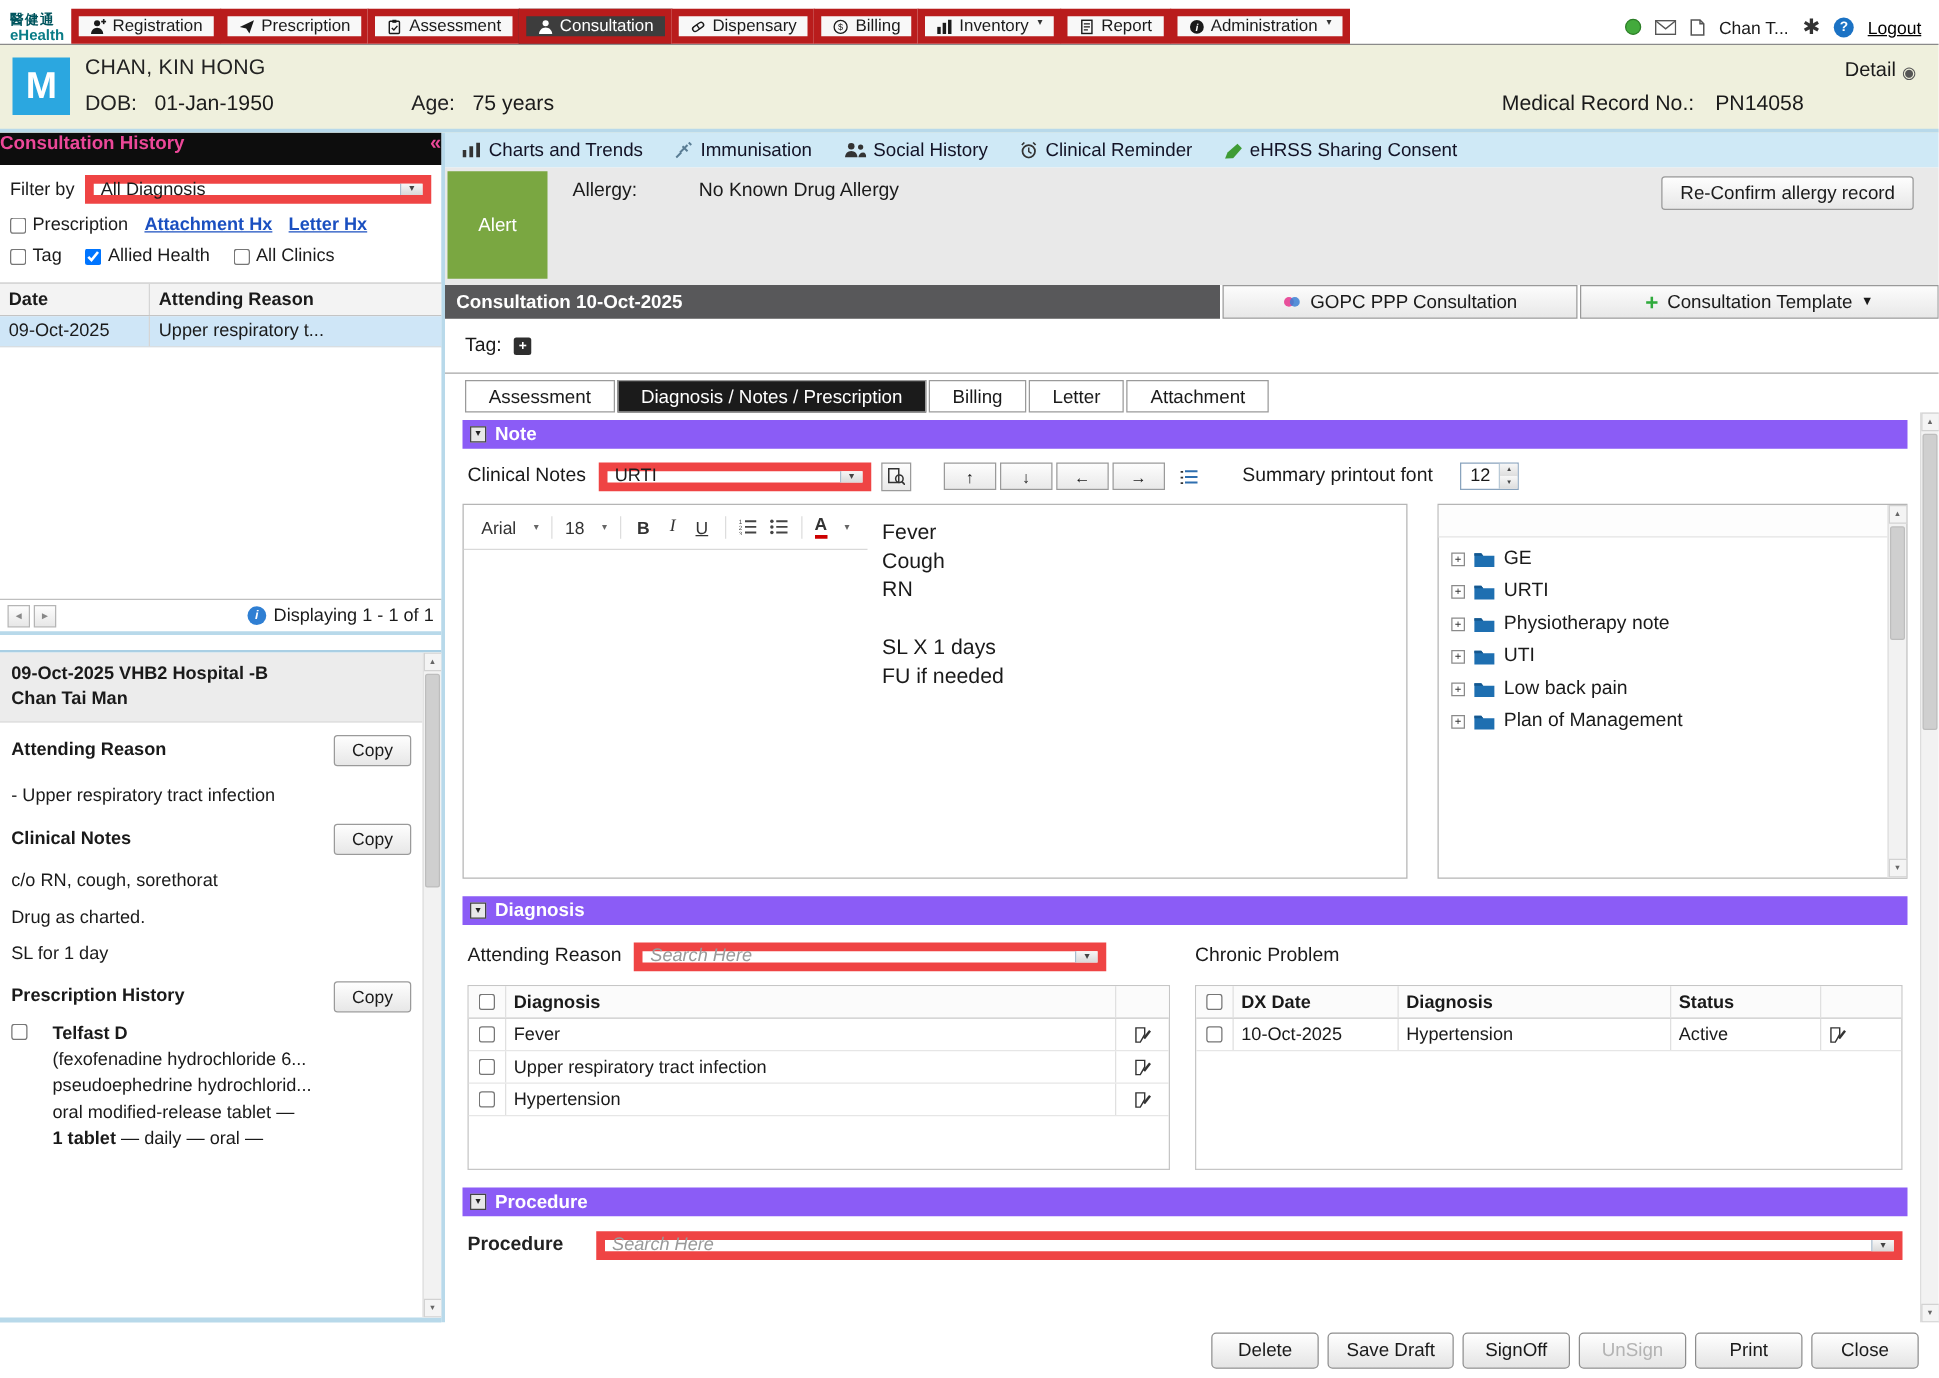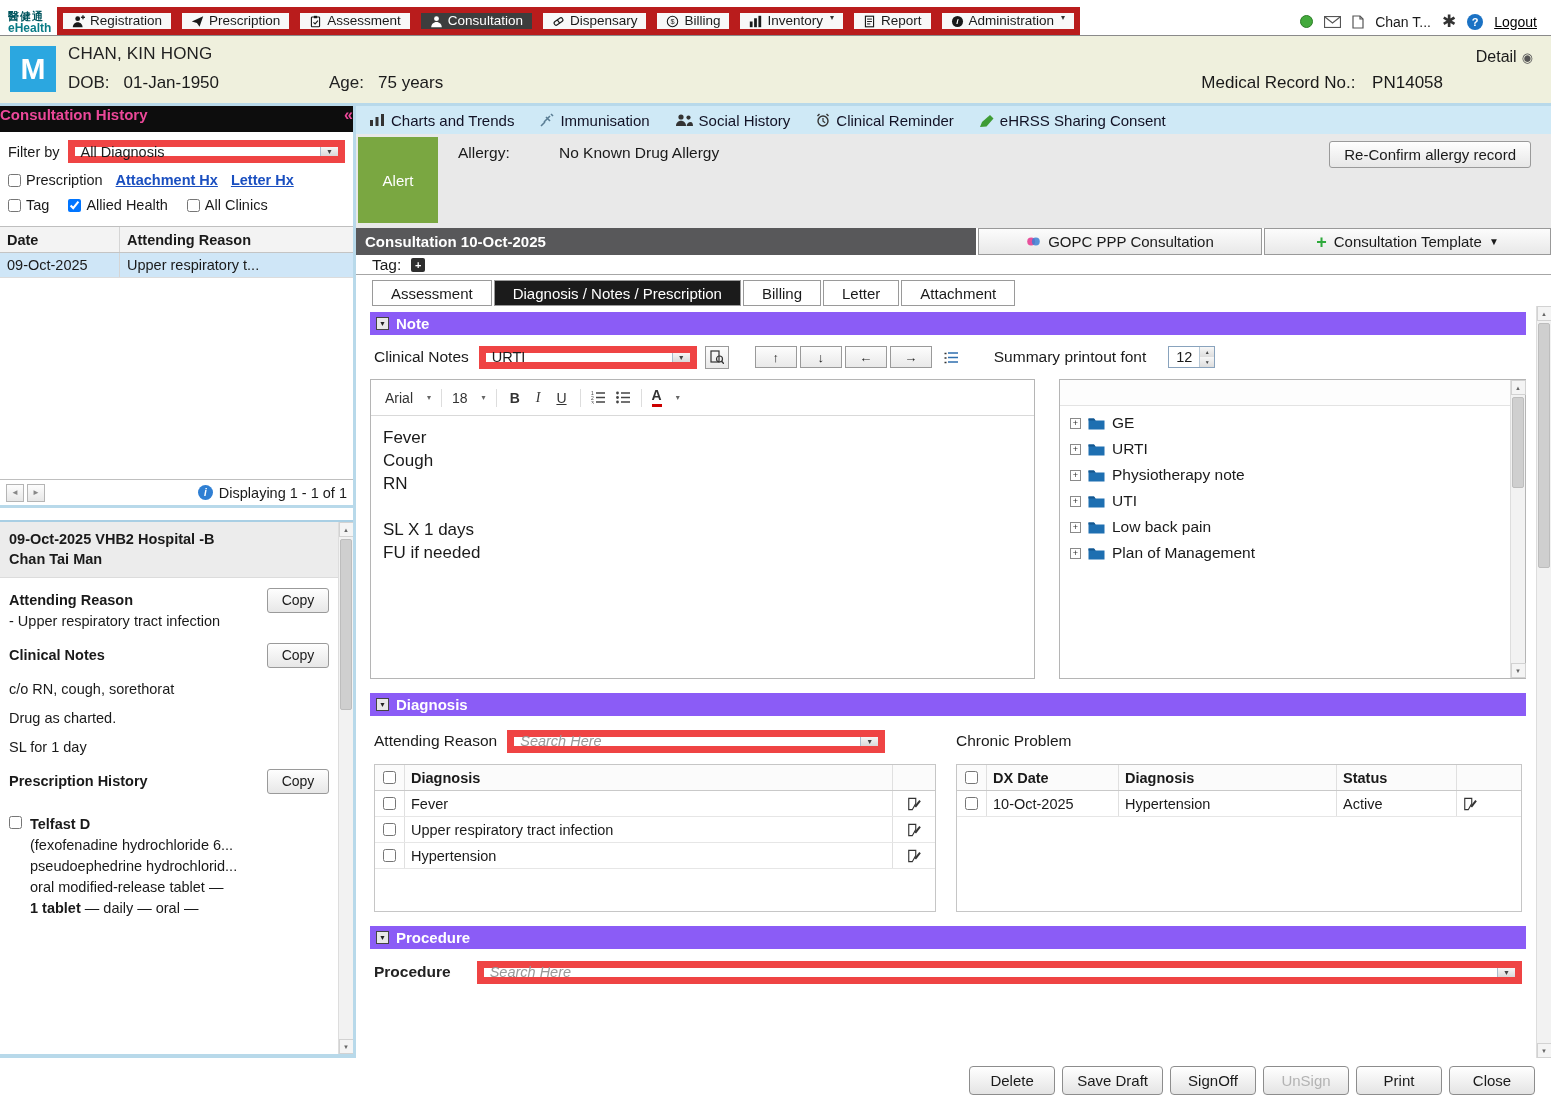--- a/index.html
+++ b/index.html
@@ -68,23 +68,23 @@
   .info-circ{width:15px;height:15px;border-radius:50%;background:#2f7fd3;color:#fff;font-size:10px;font-style:italic;font-weight:bold;display:flex;align-items:center;justify-content:center}
 
   .detail-panel{flex:1;margin-top:12px;border:2px solid #a9cfe4;border-left:none;border-right:none;border-bottom:4px solid #b8d9ea;position:relative;display:flex;flex-direction:column;min-height:0;overflow:hidden}
   .dp-scrollwrap{flex:1;overflow:hidden;margin-right:15px}
   .dp-head{background:#ececec;padding:7px 9px;font-weight:bold;font-size:14.5px;line-height:1.4;border-bottom:1px solid #dcdcdc}
   .dp-body{padding:10px 9px;font-size:14.5px}
   .dp-sec{display:flex;align-items:center;justify-content:space-between;margin-top:14px}
   .dp-sec:first-child{margin-top:0}
   .dp-sec .sec-lbl{font-weight:bold}
   .copy-btn{min-width:62px;height:25px;border:1px solid #9a9a9a;border-radius:3px;background:linear-gradient(#fefefe,#e7e7e7);font-size:14px;display:flex;align-items:center;justify-content:center;cursor:pointer}
-  .dp-text{}
+  .dp-text{margin-top:16px}
   .dp-line{margin-top:13px}
-  .rx-item{display:flex;gap:8px;margin-top:20px}
+  .rx-item{display:flex;gap:20px;margin-top:7px}
   .rx-item input{width:13px;height:13px;margin-top:2px}
   .rx-name{font-weight:bold}
   .rx-detail{margin-left:0;line-height:1.45}
   .dp-vscroll{position:absolute;top:0;right:0;bottom:0}
 
   
   .vscroll{width:15px;background:#f2f2f2;border-left:1px solid #ddd;display:flex;flex-direction:column;align-items:center;flex:0 0 15px}
   .sb-btn{width:15px;height:15px;background:#f4f4f4;border:1px solid #d2d2d2;font-size:6px;color:#666;display:flex;align-items:center;justify-content:center;cursor:pointer;flex:0 0 auto}
   .sb-track{flex:1;width:100%;position:relative}
   .sb-thumb{position:absolute;left:1px;right:1px;top:2px;height:34%;background:#cfcfcf;border:1px solid #bdbdbd;border-radius:2px;cursor:pointer}
@@ -100,21 +100,21 @@
   .reconfirm-btn{position:absolute;right:20px;top:7px;height:27px;padding:0 14px;border:1px solid #9a9a9a;border-radius:3px;background:linear-gradient(#fefefe,#e7e7e7);font-size:15px;display:flex;align-items:center;cursor:pointer}
 
   .consult-row{height:27px;display:flex;flex:0 0 auto}
   .consult-title{flex:1;background:#58585a;color:#fff;font-weight:bold;font-size:15px;display:flex;align-items:center;padding:0 9px}
   .chead-btn{border:1px solid #999;background:linear-gradient(#fcfcfc,#e8e8e8);display:flex;align-items:center;justify-content:center;gap:7px;font-size:15px;cursor:pointer}
   .gopc-btn{width:284px;margin-left:2px}
   .tmpl-btn{width:287px;margin-left:2px}
   .plus-green{color:#2faa3c;font-weight:bold;font-size:18px;line-height:1}
   .tmpl-caret{font-size:10px}
 
-  .tag-row{height:20px;display:flex;align-items:center;gap:10px;padding:0 16px;border-bottom:1px solid #a6a6a6;font-size:15.5px;flex:0 0 auto}
+  .tag-row{height:44px;display:flex;align-items:center;gap:10px;padding:0 16px;border-bottom:1px solid #a6a6a6;font-size:15.5px;flex:0 0 auto}
   .tag-add{width:14px;height:14px;background:#2e2e2e;color:#fff;font-size:11px;font-weight:bold;display:flex;align-items:center;justify-content:center;border-radius:2px;cursor:pointer}
 
   .tabs-row{height:31px;display:flex;align-items:flex-end;gap:2px;padding:0 0 0 16px;flex:0 0 auto}
   .ctab{height:26px;padding:0 18px;border:1px solid #9a9a9a;background:#fff;font-size:15px;display:flex;align-items:center;cursor:pointer;white-space:nowrap}
   .ctab.active{background:#1b1b1b;color:#fff}
 
   .scroll-row{flex:1;display:flex;min-height:0}
   .sections{flex:1;min-width:0;padding:6px 10px 0 14px;display:flex;flex-direction:column}
   .sec-hdr{height:23px;background:#8b5cf6;color:#fff;font-weight:bold;font-size:15px;display:flex;align-items:center;gap:7px;padding:0 6px;flex:0 0 auto}
   .sec-collapse{width:13px;height:13px;background:#e8e8e8;border:1px solid #444;color:#222;font-size:7px;display:flex;align-items:center;justify-content:center;cursor:pointer}
@@ -125,21 +125,21 @@
   .tool-btn{height:23px;min-width:24px;border:1px solid #9a9a9a;background:linear-gradient(#fdfdfd,#e9e9e9);display:flex;align-items:center;justify-content:center;font-size:13px;cursor:pointer}
   .arrow-group{display:flex;gap:3px;margin-left:18px}
   .arrow-btn{width:42px;height:22px}
   .sum-label{font-size:15.5px;margin-left:22px}
   .spinner{display:flex;border:1px solid #89a3bd;height:22px;margin-left:14px;background:#fff}
   .spin-val{width:30px;display:flex;align-items:center;justify-content:center;font-size:14.5px}
   .spin-btns{width:15px;display:flex;flex-direction:column;border-left:1px solid #b9c9d6}
   .spin-b{flex:1;font-size:5px;display:flex;align-items:center;justify-content:center;background:linear-gradient(#f7f7f7,#ddd);cursor:pointer;color:#444}
 
   .note-body{height:300px;display:flex;gap:24px;flex:0 0 auto}
-  .editor{width:665px;border:1px solid #b5b5b5;display:flex;flex-direction:column;background:#fff}
+  .editor{width:756px;border:1px solid #b5b5b5;display:flex;flex-direction:row;background:#fff}
   .ed-toolbar{height:36px;border-bottom:1px solid #d9d9d9;display:flex;align-items:center;gap:10px;padding:0 14px;font-size:14px;color:#333;flex:0 0 auto}
   .ed-dd{display:flex;align-items:center;gap:14px;cursor:pointer}
   .ed-dd .dd-caret{font-size:8px;color:#666}
   .ed-sep{width:1px;height:18px;background:#ddd}
   .ed-b{font-weight:bold;cursor:pointer;padding:0 3px}
   .ed-i{font-style:italic;font-family:"Liberation Serif",serif;cursor:pointer;padding:0 3px}
   .ed-u{text-decoration:underline;cursor:pointer;padding:0 3px}
   .ed-a{font-weight:bold;border-bottom:3px solid #c00;line-height:1.1;cursor:pointer}
   .list-ic{display:inline-flex;cursor:pointer}
   .ed-content{flex:1;padding:10px 12px;font-size:17px}

